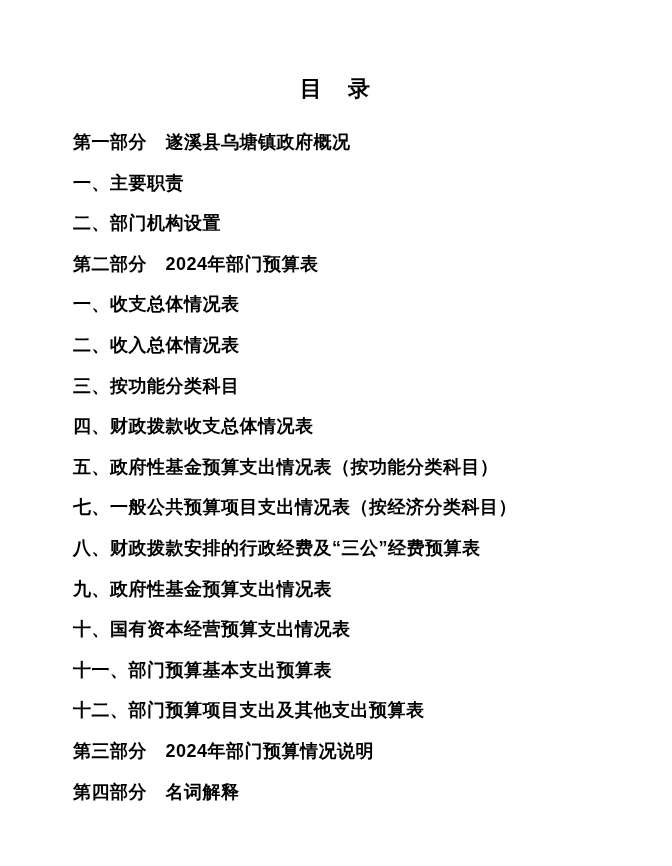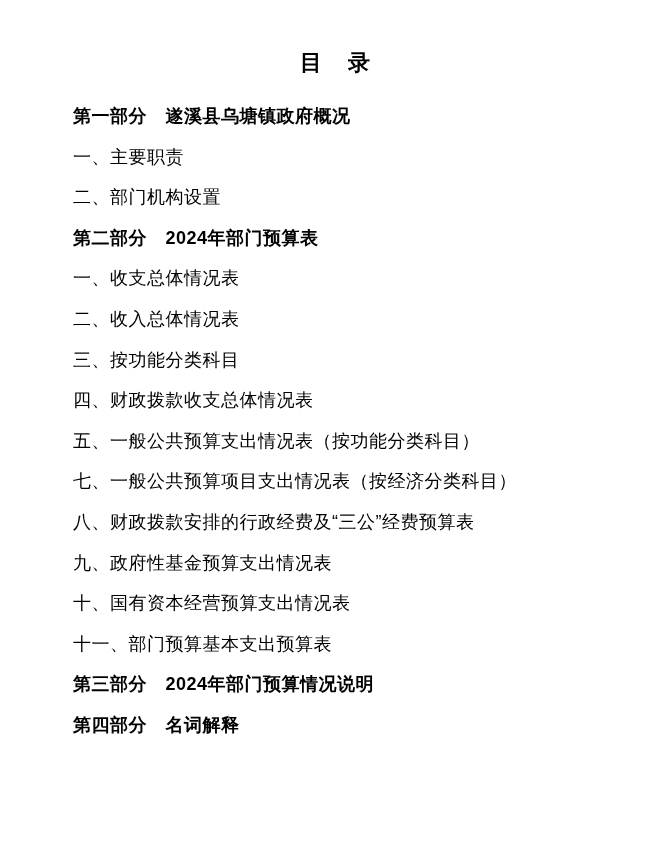--- a/index.html
+++ b/index.html
@@ -14,40 +14,40 @@
     font-family: "Liberation Sans", "DejaVu Sans", sans-serif;
     color: #000000;
   }
   .page {
     position: relative;
     width: 672px;
     height: 866px;
     background: #ffffff;
   }
   .doc-title {
-    padding-top: 51px;
+    padding-top: 77px;
     text-align: center;
     font-size: 22px;
     line-height: 24px;
     font-weight: 700;
     letter-spacing: 2px;
     white-space: pre;
   }
   .toc {
     margin-top: 21px;
     margin-left: 73px;
     margin-right: 20px;
   }
   .entry {
     height: 40.6px;
     line-height: 40.6px;
     font-size: 18px;
     letter-spacing: 0.5px;
     white-space: nowrap;
-    font-weight: 400;
+    font-weight: 700;
   }
   .entry.section {
     font-weight: 700;
   }
 </style>
 </head>
 <body>
 
 <div class="page">
 
@@ -55,23 +55,24 @@
 
   <div class="toc">
     <div class="entry section">第一部分　遂溪县乌塘镇政府概况</div>
     <div class="entry">一、主要职责</div>
     <div class="entry">二、部门机构设置</div>
     <div class="entry section">第二部分　2024年部门预算表</div>
     <div class="entry">一、收支总体情况表</div>
     <div class="entry">二、收入总体情况表</div>
     <div class="entry">三、按功能分类科目</div>
     <div class="entry">四、财政拨款收支总体情况表</div>
-    <div class="entry">五、一般公共预算支出情况表（按功能分类科目）</div>
+    <div class="entry">五、政府性基金预算支出情况表（按功能分类科目）</div>
     <div class="entry">七、一般公共预算项目支出情况表（按经济分类科目）</div>
     <div class="entry">八、财政拨款安排的行政经费及“三公”经费预算表</div>
     <div class="entry">九、政府性基金预算支出情况表</div>
     <div class="entry">十、国有资本经营预算支出情况表</div>
     <div class="entry">十一、部门预算基本支出预算表</div>
+    <div class="entry">十二、部门预算项目支出及其他支出预算表</div>
     <div class="entry section">第三部分　2024年部门预算情况说明</div>
     <div class="entry section">第四部分　名词解释</div>
   </div>
 
 </div>
 
 </body></html>

